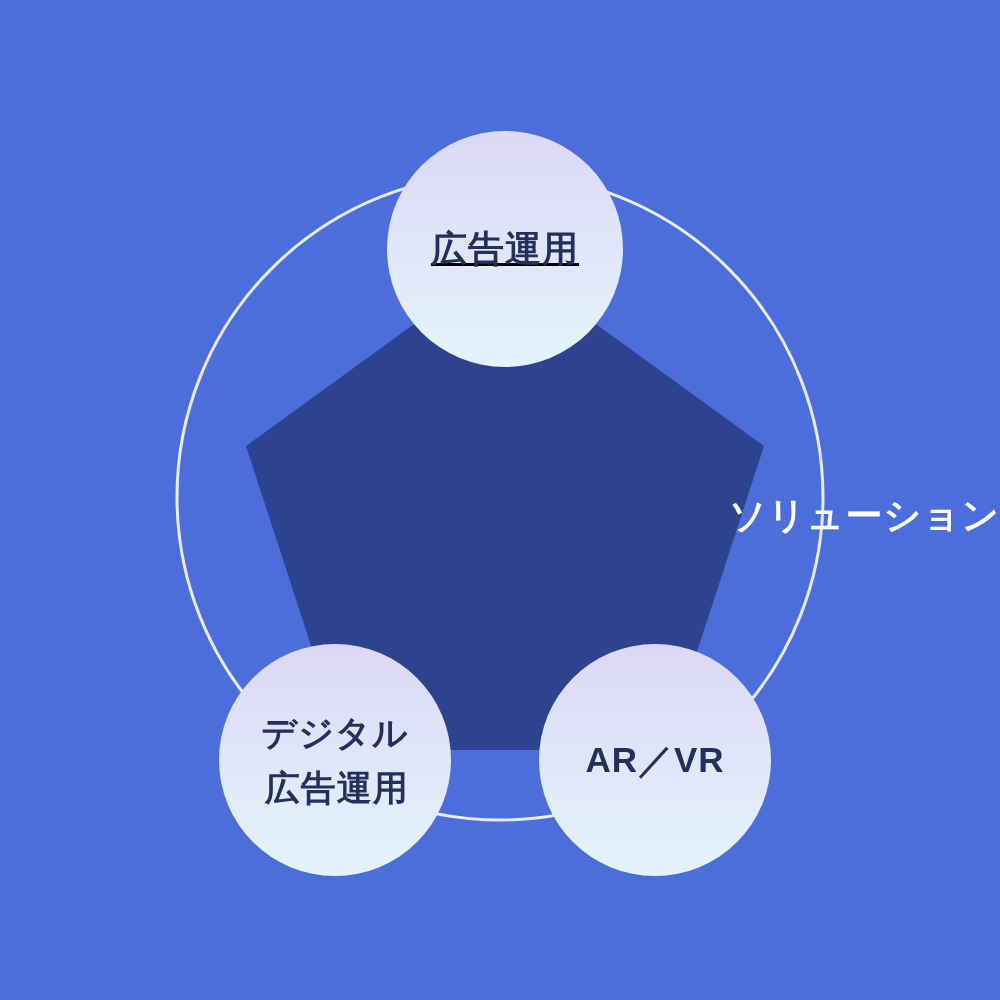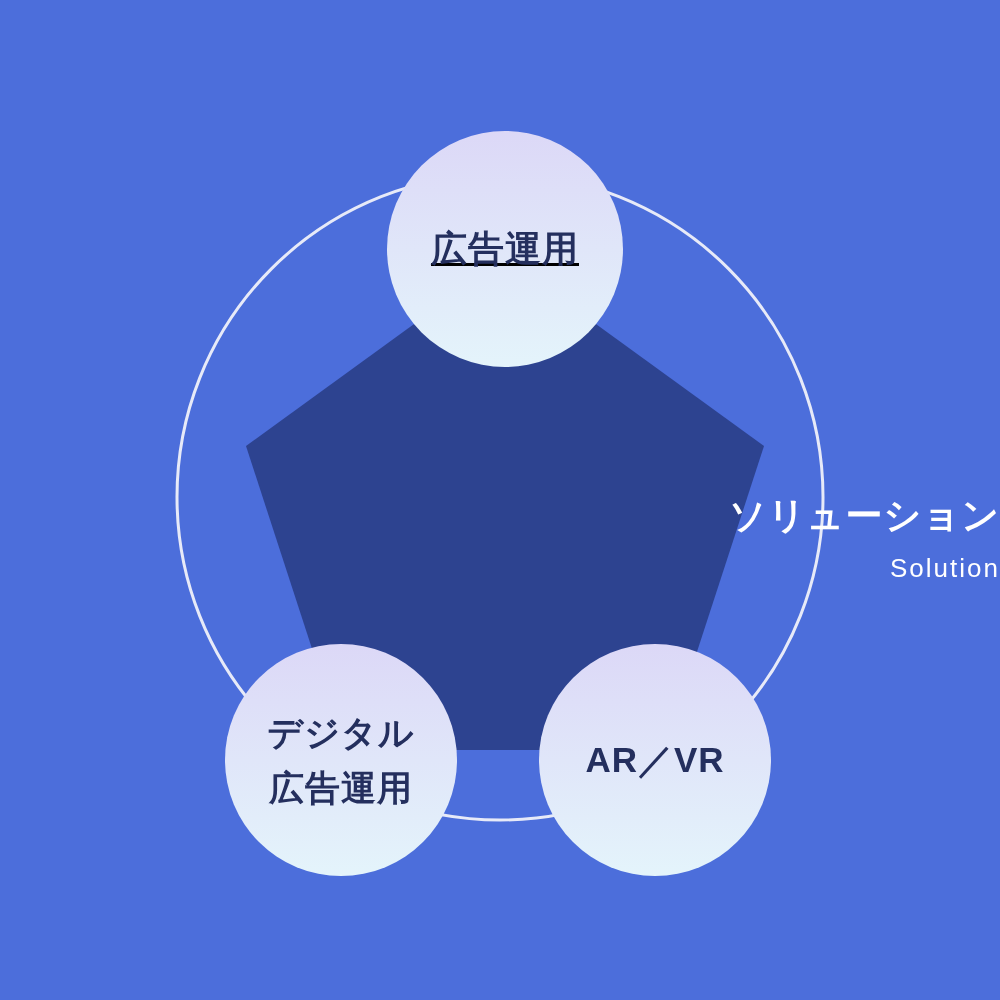--- a/index.html
+++ b/index.html
@@ -42,21 +42,21 @@
     color: var(--node-text, #242f5e);
     font-weight: bold;
     font-size: 36px;
     line-height: 1.5;
     letter-spacing: 1px;
   }
   .node-label span { display: block; }
   .node-ad      { left: 387px; top: 131px; width: 236px; height: 236px; text-decoration: underline; }
   .node-web     { left: 128px; top: 322px; width: 240px; height: 240px; }
   .node-sns     { left: 634px; top: 321px; width: 240px; height: 240px; }
-  .node-digital { left: 225px; top: 644px; width: 232px; height: 232px; }
+  .node-digital { left: 219px; top: 644px; width: 232px; height: 232px; text-align: right; }
   .node-digital .node-label { font-size: 35px; line-height: 1.58; }
   .node-arvr    { left: 539px; top: 644px; width: 232px; height: 232px; }
   .node-arvr .node-label { font-size: 35px; }
   .center-text {
     position: absolute;
     left: 0;
     top: 492px;
     width: 1000px;
     text-align: right;
     color: var(--center-text, #ffffff);
@@ -101,16 +101,15 @@
   </div>
 
   <div class="node node-arvr">
     <div class="node-label">
       <span>AR／VR</span>
     </div>
   </div>
 
   <div class="center-text">
     <div class="center-title">ソリューション</div>
-    <div class="center-subtitle">Solution</div>
   </div>
 
 </div>
 
 </body></html>

